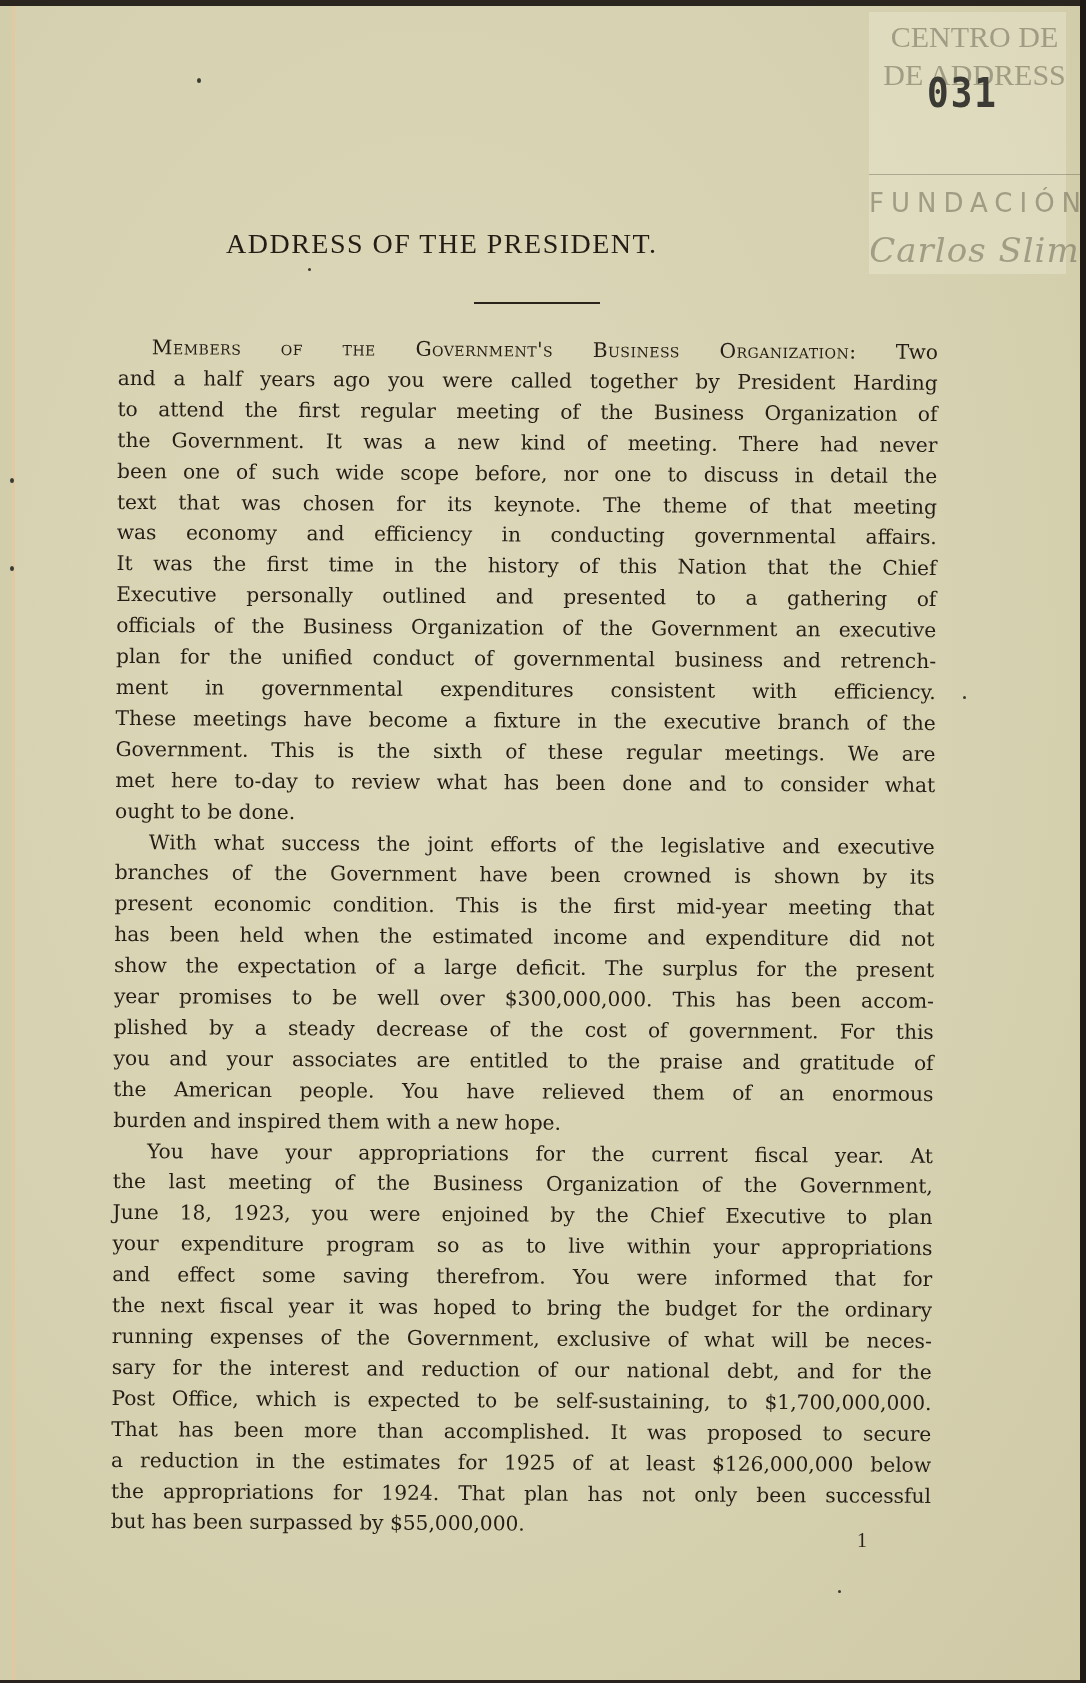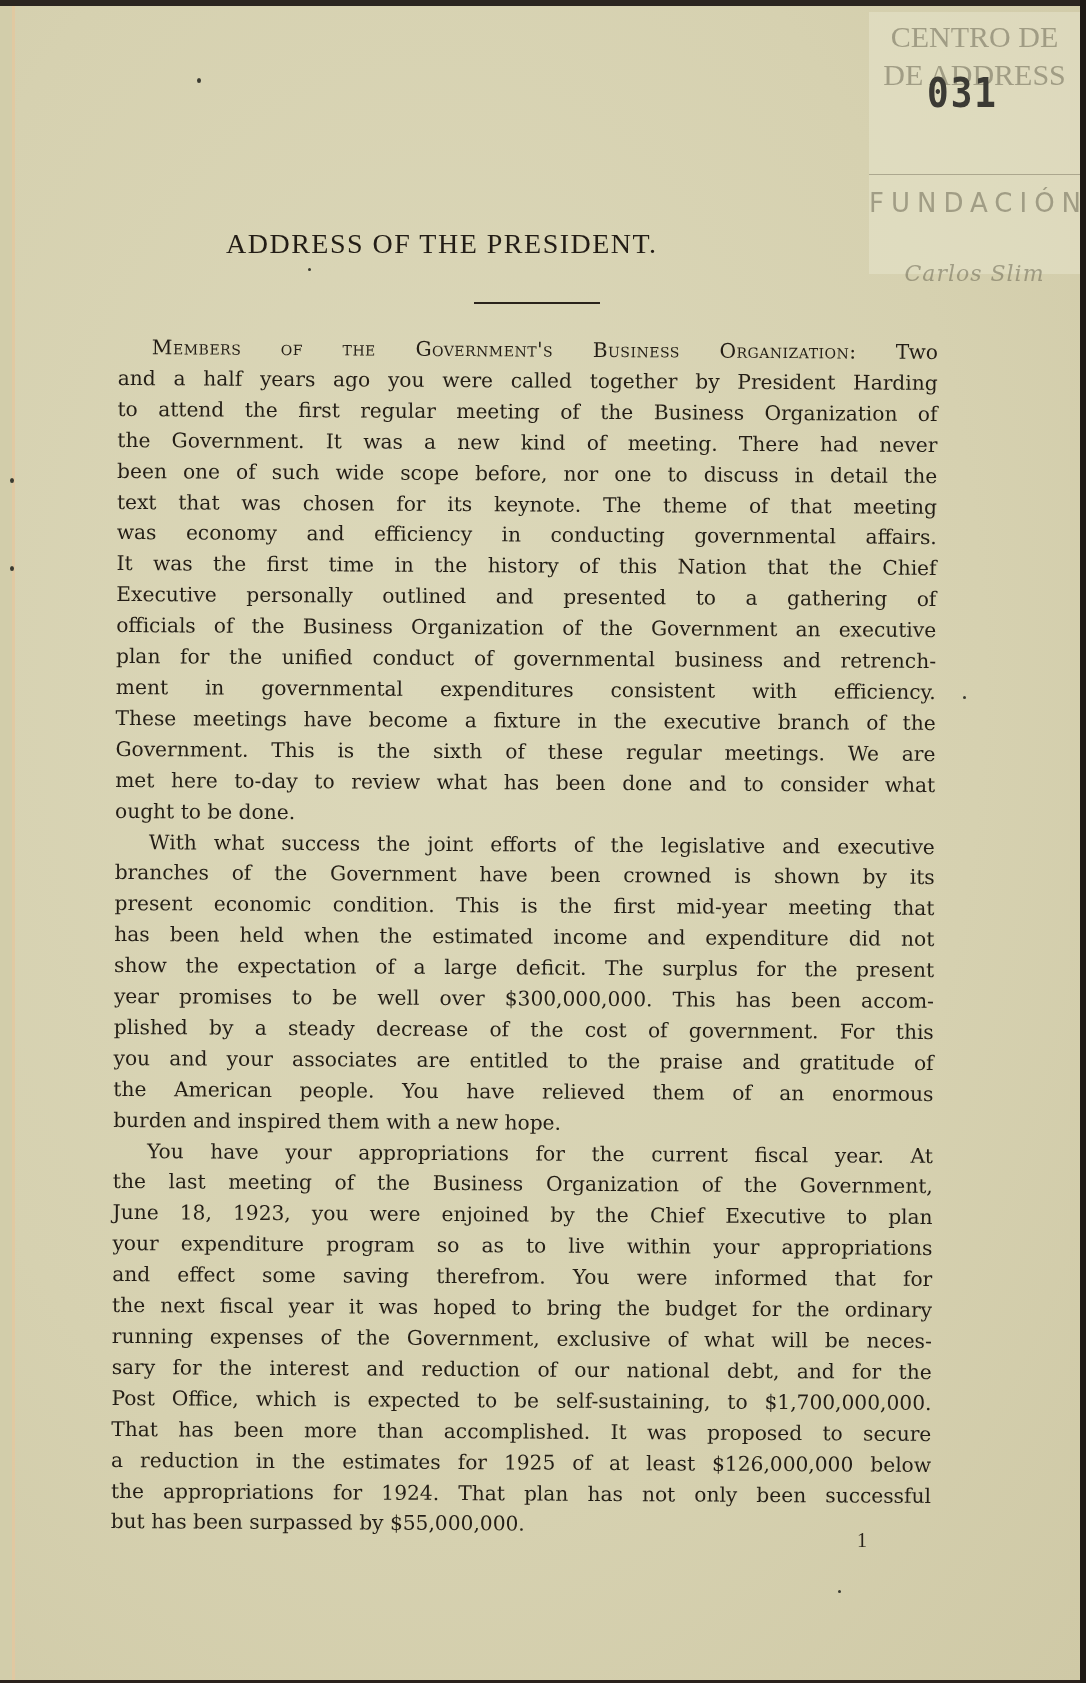--- a/index.html
+++ b/index.html
@@ -19,26 +19,25 @@
   .gutter { position: absolute; left: 12px; top: 0; width: 3px; height: 100%; background: #e2c8a0; opacity: .9; }
   .gutter-shadow { position: absolute; left: 0; top: 0; width: 12px; height: 100%; background: #d2cdaa; }
   .speck { position: absolute; width: 4px; height: 5px; border-radius: 50%; background: #3a3a30; }
 
   .watermark {
     position: absolute; left: 869px; top: 6px; width: 197px; height: 262px;
     background: rgba(236,232,210,0.45);
     color: rgba(110,105,85,0.55);
     text-align: center;
     font-family: "Liberation Serif", serif;
-    padding-left: 20px;
   }
   .wm-line { font-size: 30px; line-height: 38px; letter-spacing: 0px; }
   .wm-rule { position: absolute; left: 0; top: 162px; width: 211px; height: 1px; background: rgba(110,105,85,0.45); }
   .wm-fund { position: absolute; left: 0; top: 176px; width: 211px; font-family: "DejaVu Sans", sans-serif; font-size: 26px; letter-spacing: 7px; text-align: center; }
-  .wm-sig { position: absolute; left: 0; top: 218px; width: 211px; font-family: "DejaVu Serif", serif; font-style: italic; font-size: 22px; letter-spacing: 1px; text-align: center; margin-top: 31px; }
+  .wm-sig { position: absolute; left: 0; top: 218px; width: 211px; font-family: "DejaVu Serif", serif; font-style: italic; font-size: 34px; letter-spacing: 1px; text-align: center; }
   .wm-top { position: absolute; left: 0; top: 6px; width: 211px; }
 
   .stamp {
     position: absolute; left: 927px; top: 66px;
     font-family: "DejaVu Sans Mono", monospace; font-weight: bold;
     font-size: 36px; letter-spacing: 2px; color: #3b3a34;
     transform: scaleY(1.15);
   }
 
   .title {

